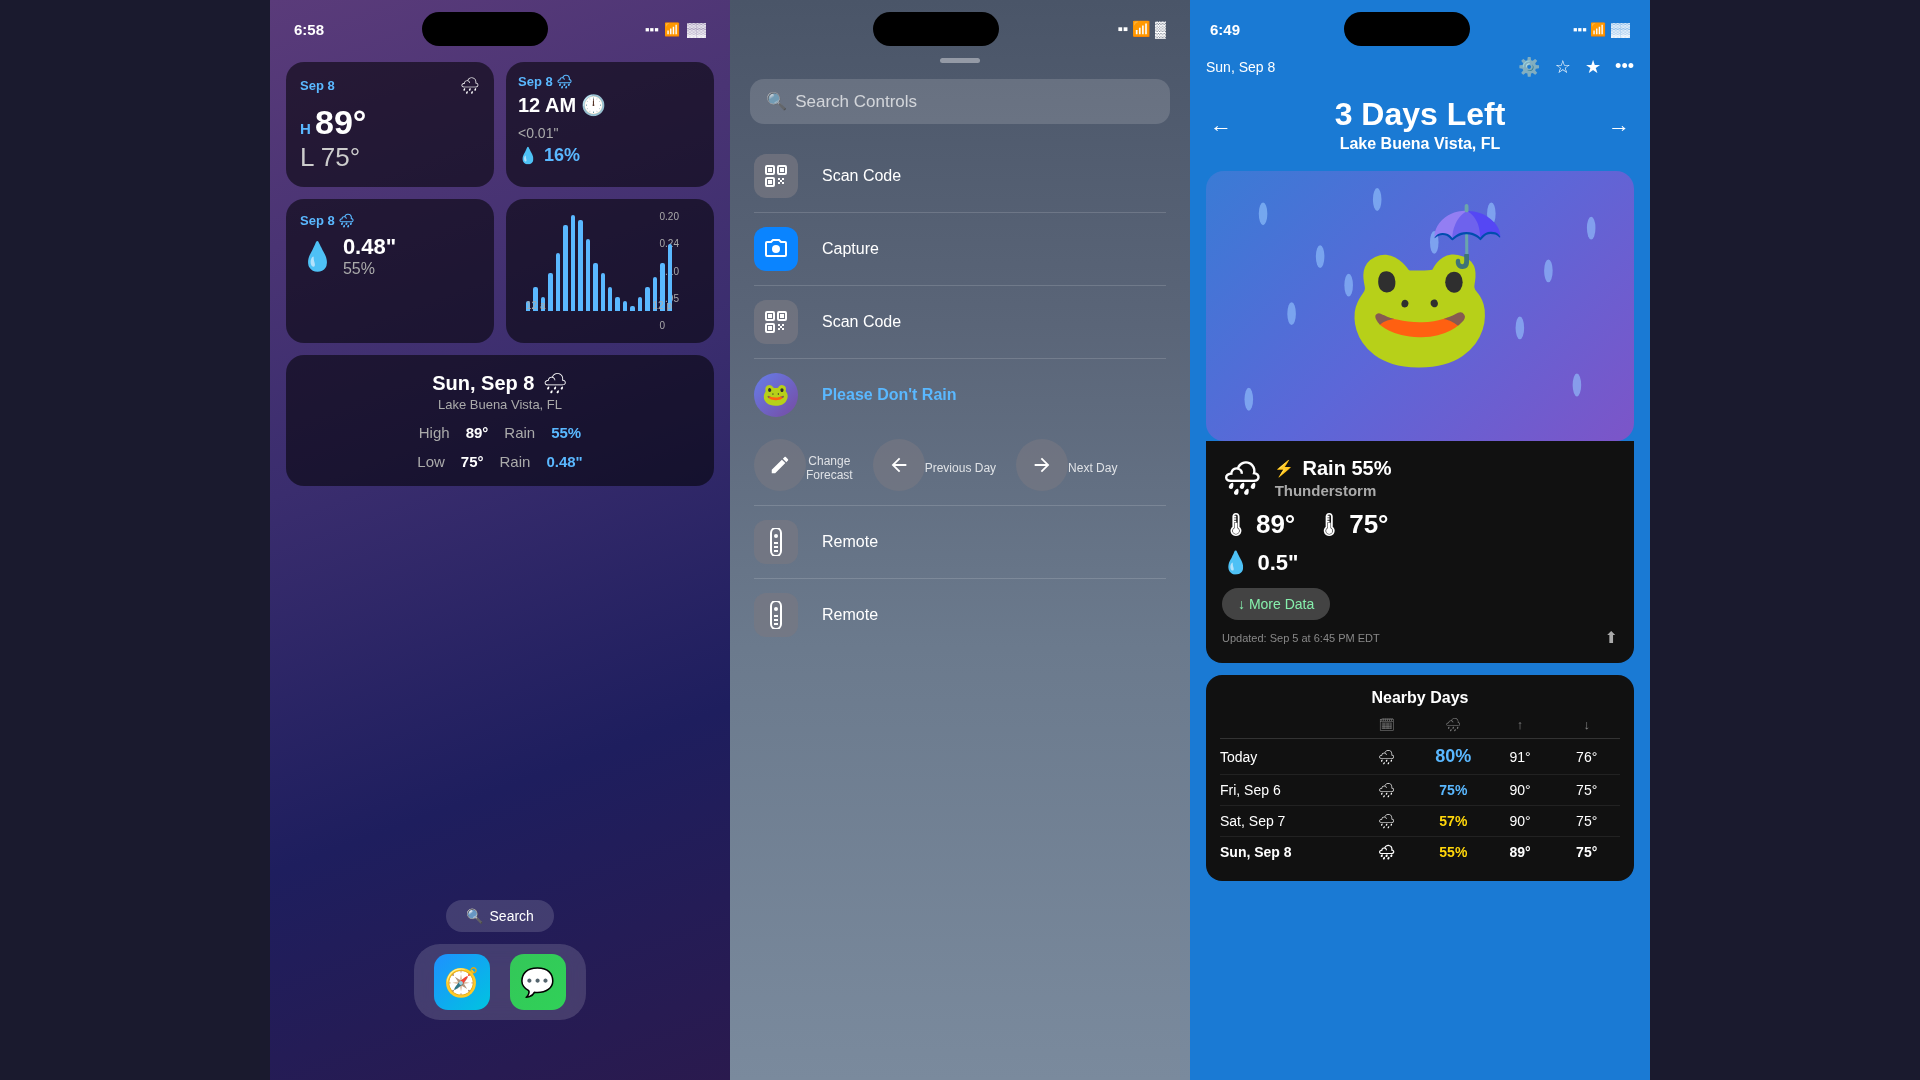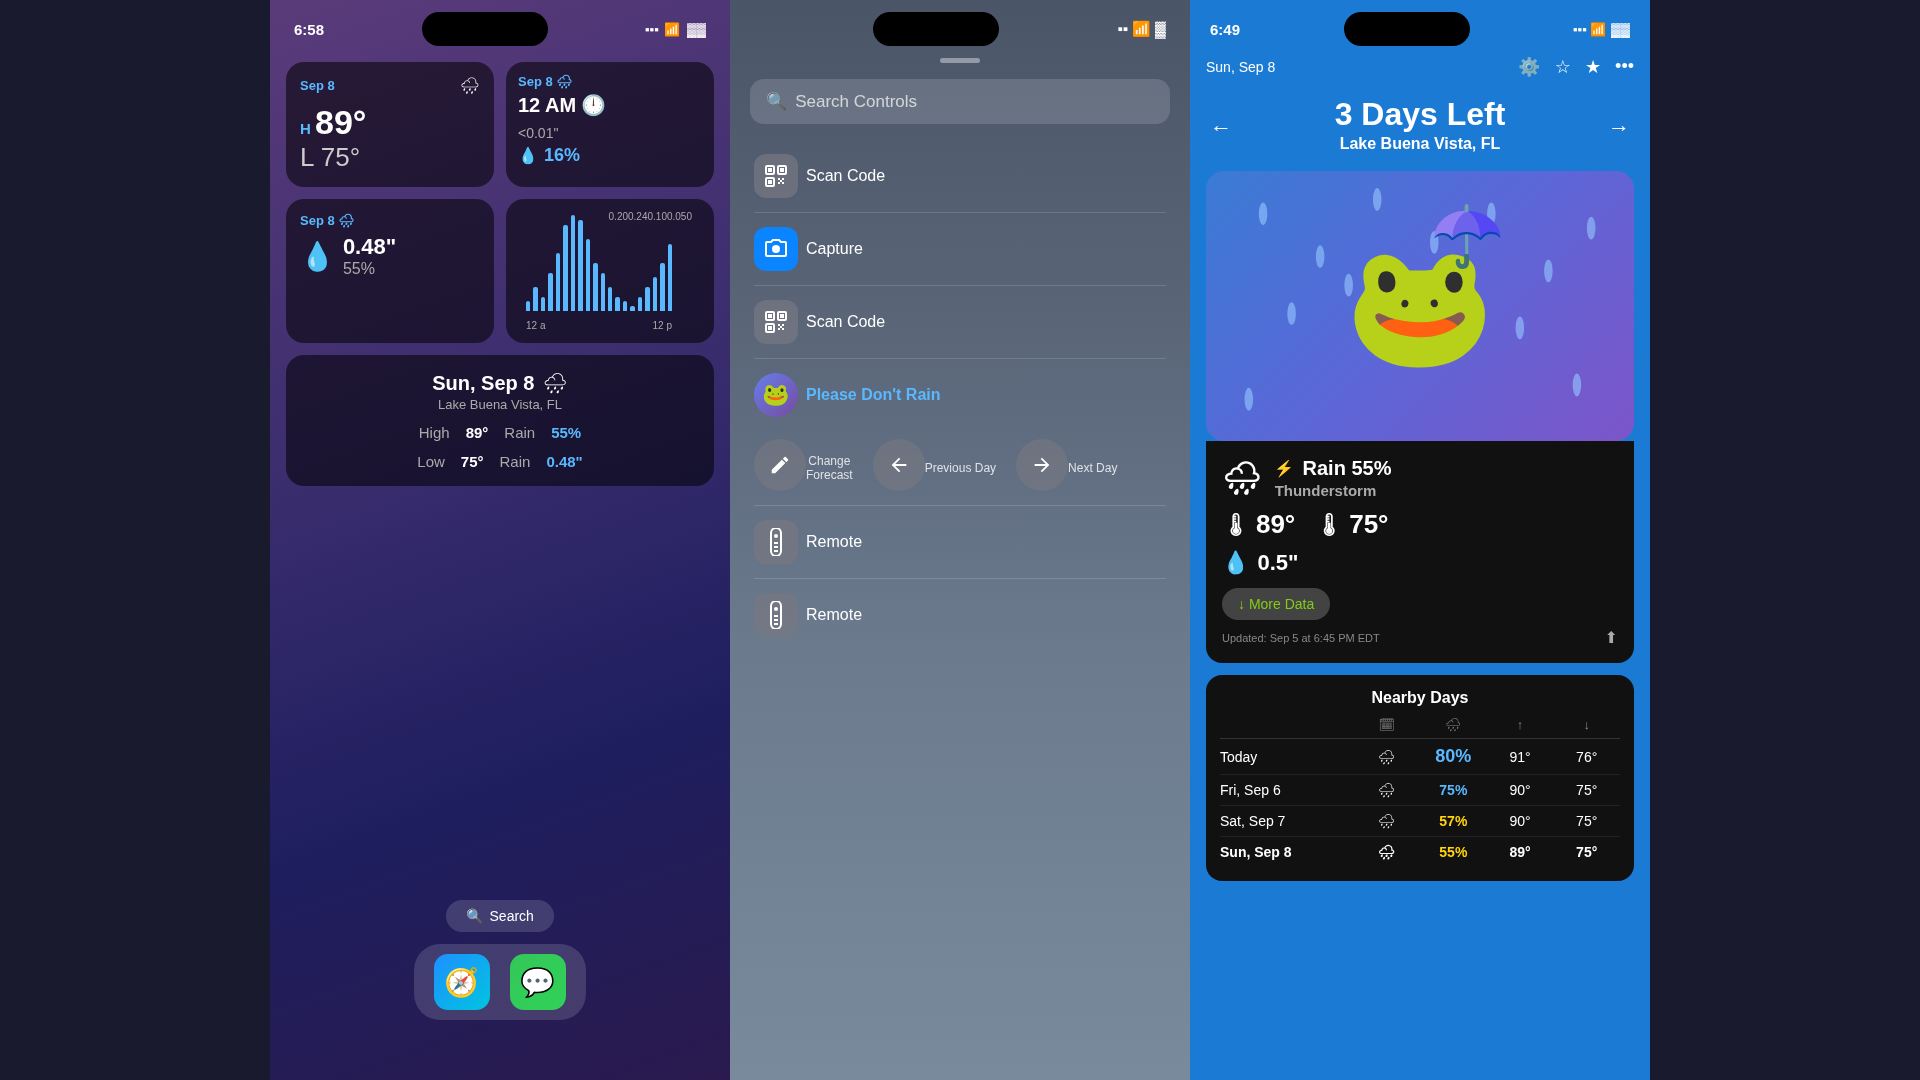--- a/index.html
+++ b/index.html
@@ -210,21 +210,21 @@
 
     .controls-section {
       margin: 16px 0 0;
     }
 
     .control-item {
       display: flex;
       align-items: center;
       padding: 14px 24px;
       color: white;
-      gap: 8px;
+      gap: 24px;
     }
 
     .control-icon-circle {
       width: 44px;
       height: 44px;
       background: rgba(120,120,130,0.7);
       border-radius: 12px;
       display: flex;
       align-items: center;
       justify-content: center;
@@ -423,21 +423,21 @@
     }
 
     .s3-more-data {
       margin-top: 12px;
     }
 
     .more-data-btn {
       background: rgba(80,80,80,0.8);
       border-radius: 20px;
       padding: 8px 16px;
-      color: #84cc16;
+      color: #86efac;
       font-size: 14px;
       display: inline-flex;
       align-items: center;
       gap: 6px;
     }
 
     .s3-updated {
       font-size: 11px;
       color: #888;
     }
@@ -457,25 +457,25 @@
       margin-bottom: 10px;
     }
 
     .arrow-icon {
       font-size: 22px;
       color: white;
     }
 
     .chart-labels {
       position: absolute;
-      right: 10px;
+      right: 23px;
       top: 0;
       bottom: 0;
       display: flex;
-      flex-direction: row;
+      flex-direction: column;
       justify-content: space-between;
       font-size: 10px;
       color: #aaa;
     }
 
     .chart-bars {
       display: flex;
       align-items: flex-end;
       height: 80%;
       gap: 3px;
@@ -487,21 +487,21 @@
     }
 
     .bar {
       background: #5ab8ff;
       border-radius: 2px 2px 0 0;
       flex: 1;
     }
 
     .chart-x-labels {
       position: absolute;
-      bottom: 0;
+      bottom: 20px;
       left: 8px;
       right: 30px;
       display: flex;
       justify-content: space-between;
       font-size: 10px;
       color: #aaa;
     }
 
     
     @keyframes fall {

